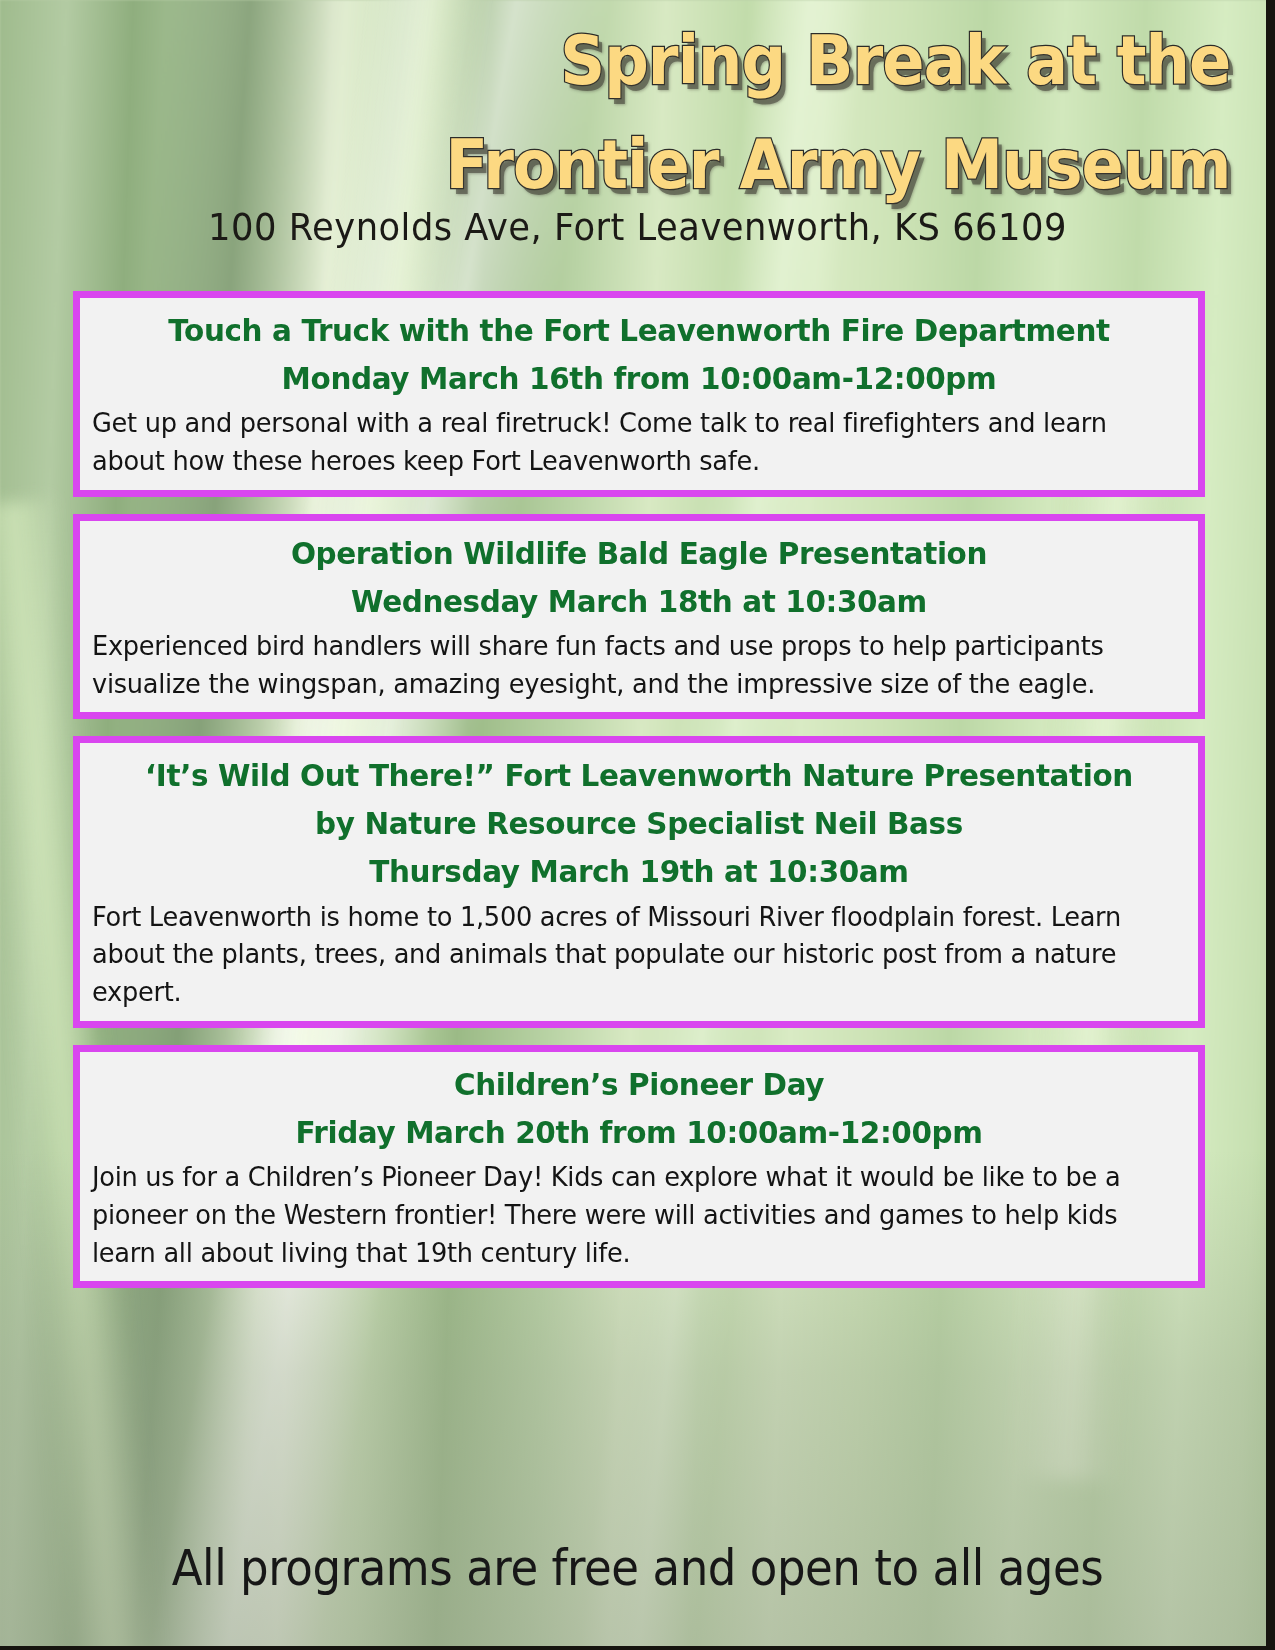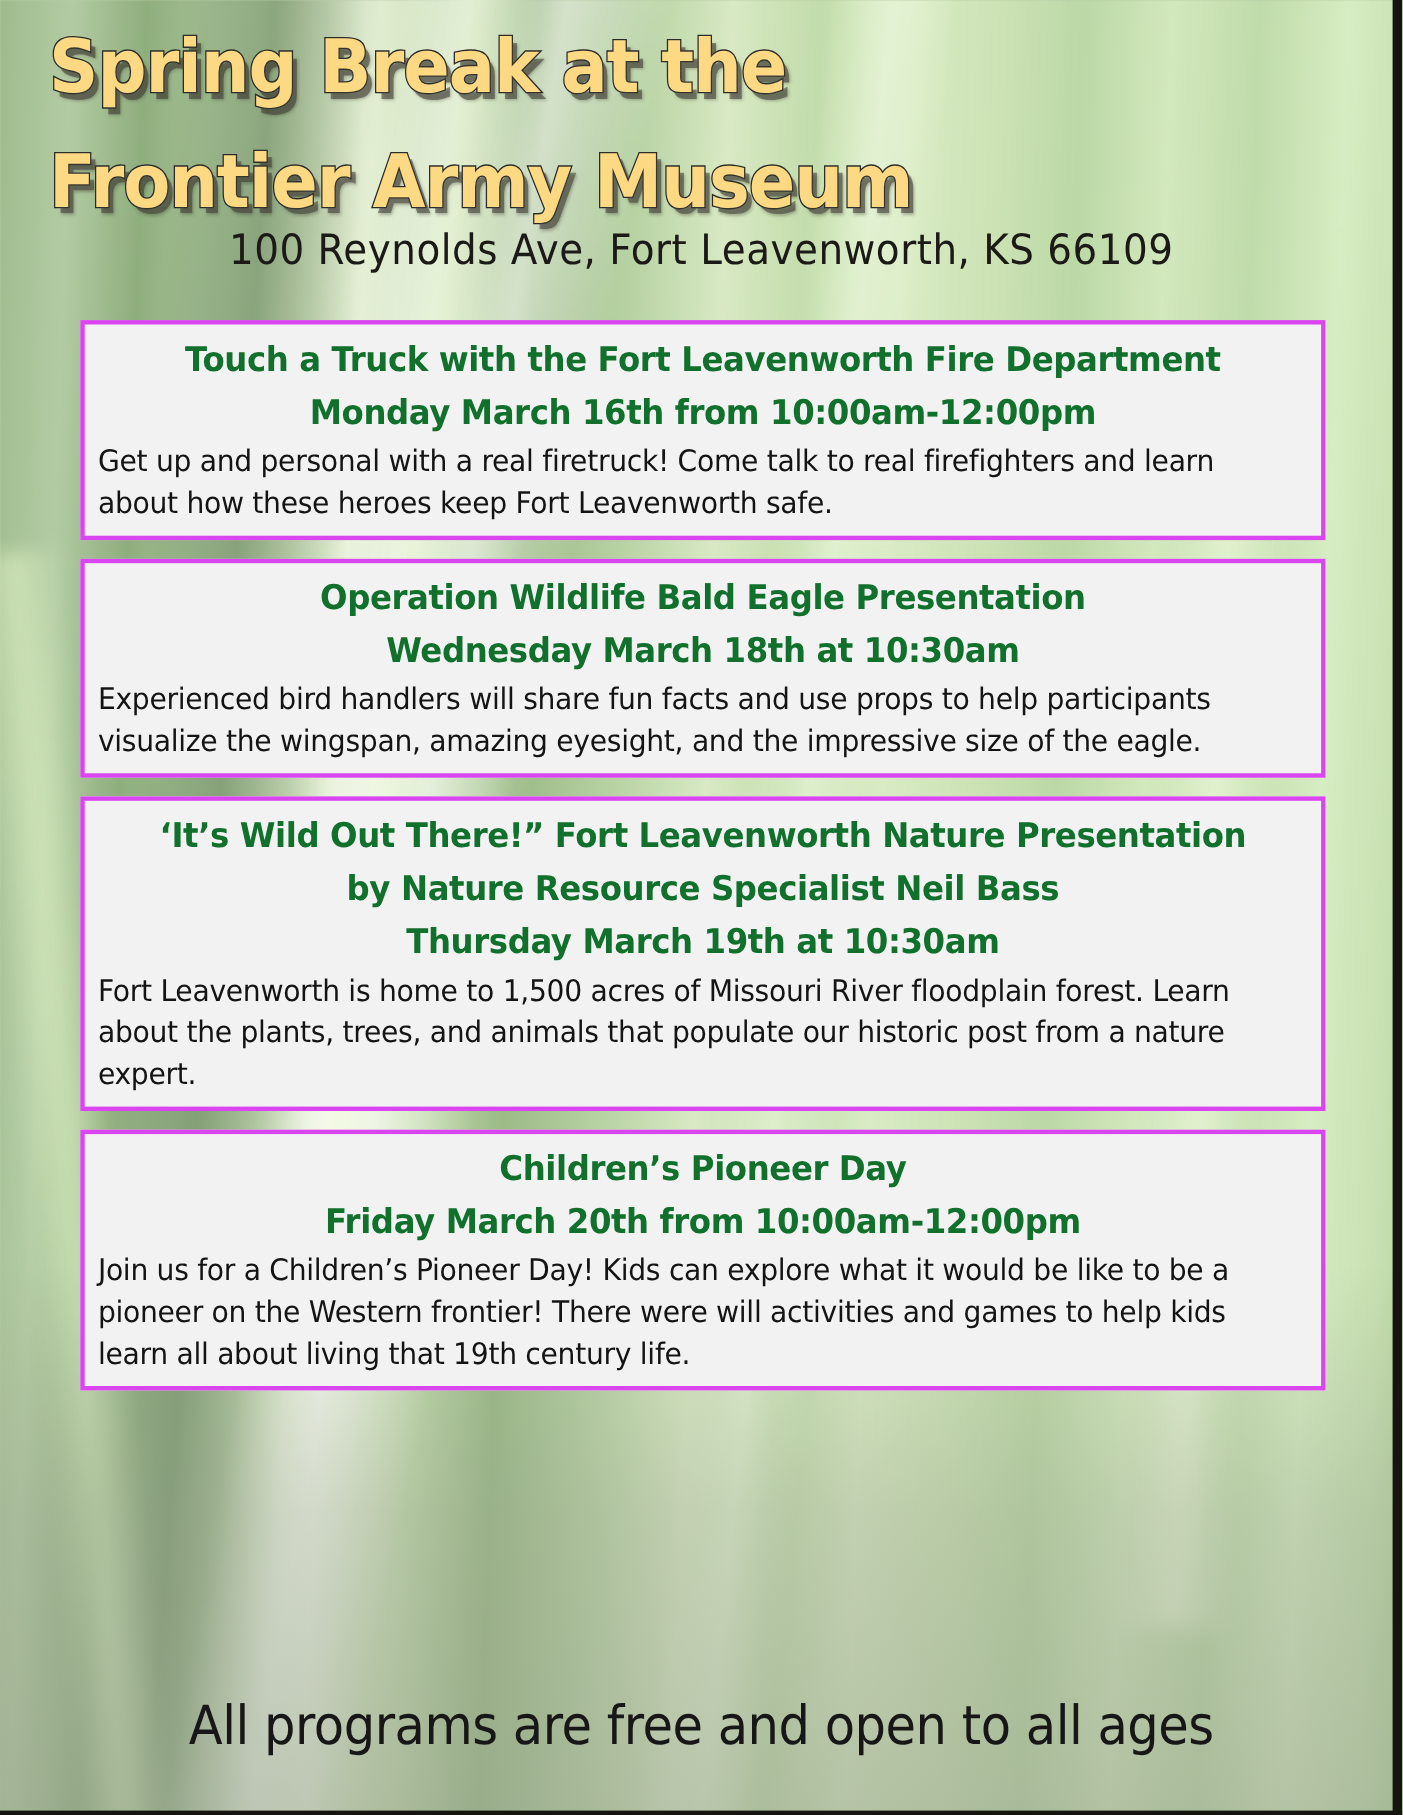--- a/index.html
+++ b/index.html
@@ -126,21 +126,21 @@
   .content {
     position: relative;
     width: 1275px;
     height: 1650px;
   }
 
   
   .title-block {
     position: absolute;
     left: 0; right: 0; top: 10px;
-    text-align: left;
+    text-align: right;
   }
   .title-line {
     font-family: "DejaVu Sans", sans-serif;
     font-weight: bold;
     font-size: 67px;
     line-height: 1.55;
     letter-spacing: -1px;
     color: #fcd982;
     -webkit-text-stroke: 2.5px #2b2b28;
     paint-order: stroke fill;
@@ -162,21 +162,21 @@
 
   
   .cards {
     position: absolute;
     left: 73px;
     top: 291px;
     width: 1132px;
   }
   .card {
     background: #f2f2f2;
-    border: 4px solid #d946ef;
+    border: 7px solid #d946ef;
     box-sizing: border-box;
     margin-bottom: 17px;
     padding: 8px 12px 10px 12px;
   }
   .card-heading {
     text-align: center;
     color: #10702c;
     font-family: "DejaVu Sans", sans-serif;
     font-weight: bold;
     font-size: 31px;

